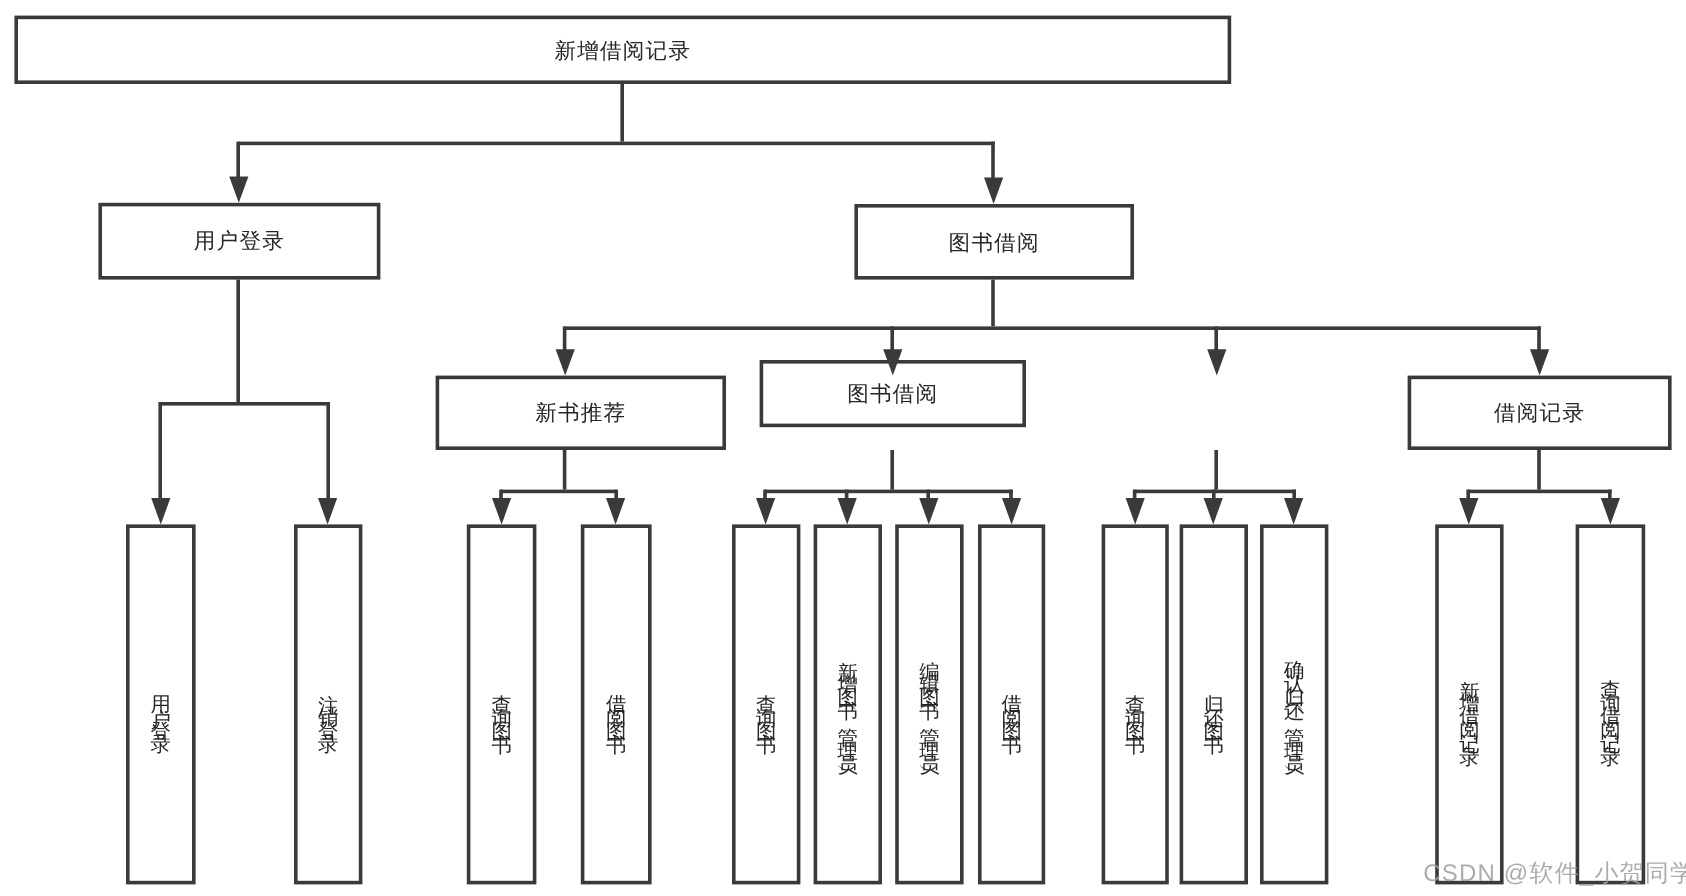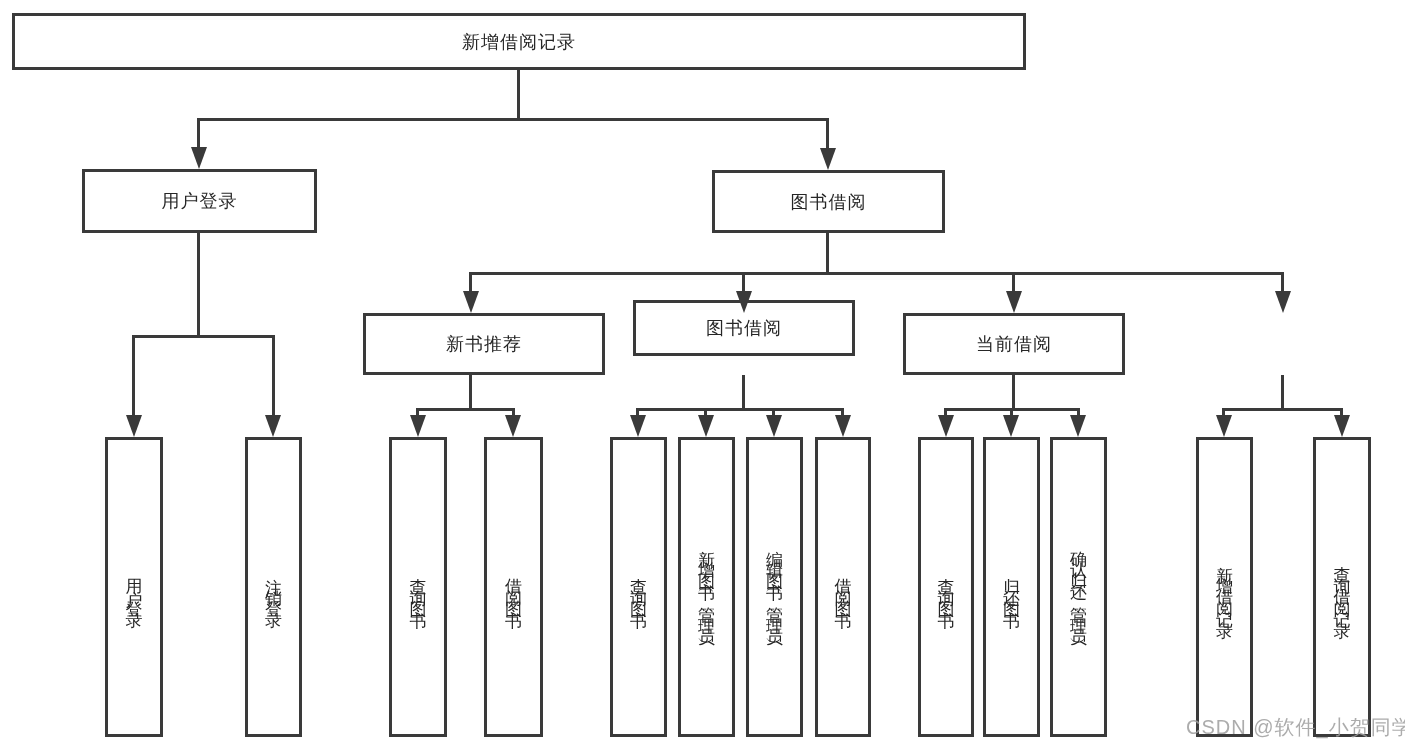--- a/index.html
+++ b/index.html
@@ -37,22 +37,22 @@
   <div class="node" style="left:12px;top:13px;width:1014px;height:57px;">新增借阅记录</div>
 
   <div class="node" style="left:82px;top:169px;width:235px;height:64px;">用户登录</div>
 
   <div class="node" style="left:712px;top:170px;width:233px;height:63px;">图书借阅</div>
 
   <div class="node" style="left:363px;top:313px;width:242px;height:62px;">新书推荐</div>
 
   <div class="node" style="left:633px;top:300px;width:222px;height:56px;">图书借阅</div>
 
-  <div class="node" style="left:903px;top:313px;width:222px;height:62px;">当前借阅</div>
 
+  <div class="node" style="left:1173px;top:313px;width:220px;height:62px;">借阅记录</div>
 
   <div class="vnode" style="left:105px;top:437px;width:58px;height:300px;">用户登录</div>
   <div class="vnode" style="left:245px;top:437px;width:57px;height:300px;">注销登录</div>
 
   <div class="vnode" style="left:389px;top:437px;width:58px;height:300px;">查询图书</div>
   <div class="vnode" style="left:484px;top:437px;width:59px;height:300px;">借阅图书</div>
 
   <div class="vnode" style="left:610px;top:437px;width:57px;height:300px;">查询图书</div>
   <div class="vnode" style="left:678px;top:437px;width:57px;height:300px;">新增图书（管理员）</div>
   <div class="vnode" style="left:746px;top:437px;width:57px;height:300px;">编辑图书（管理员）</div>

